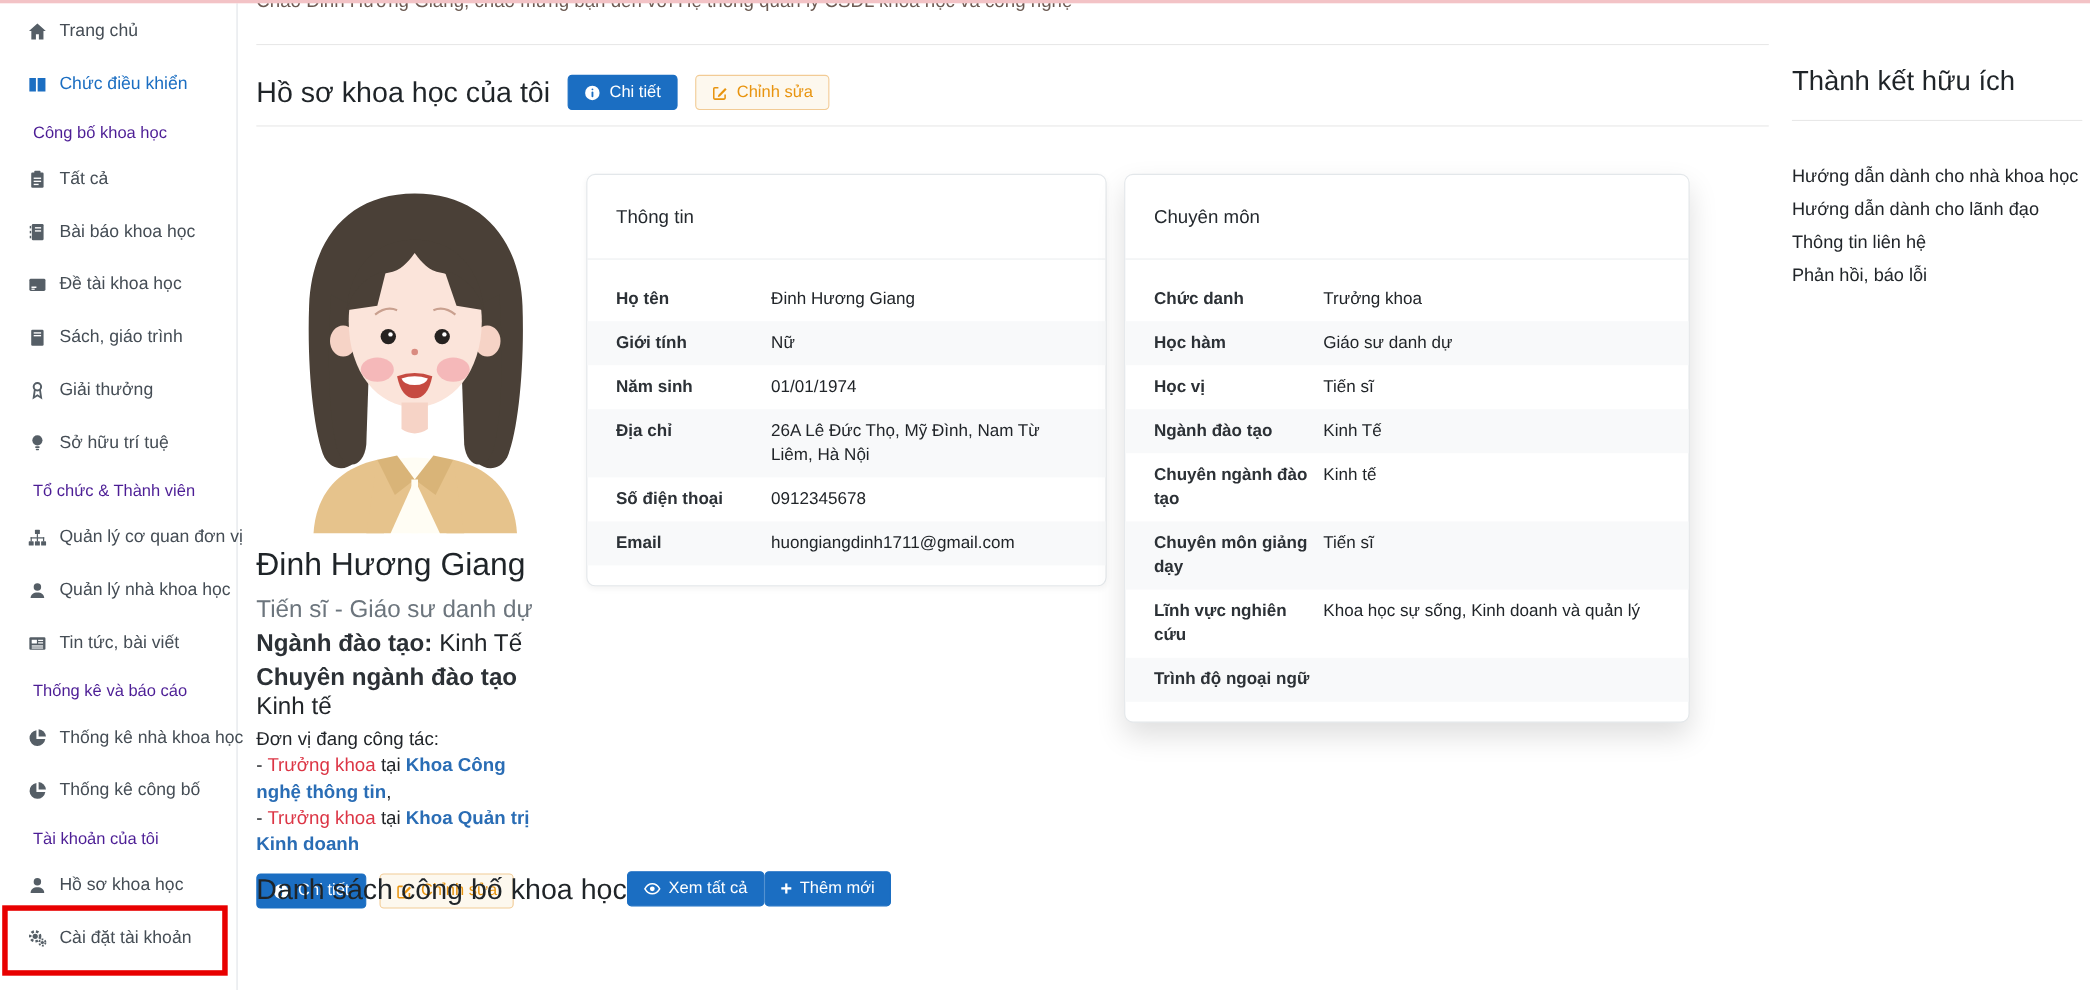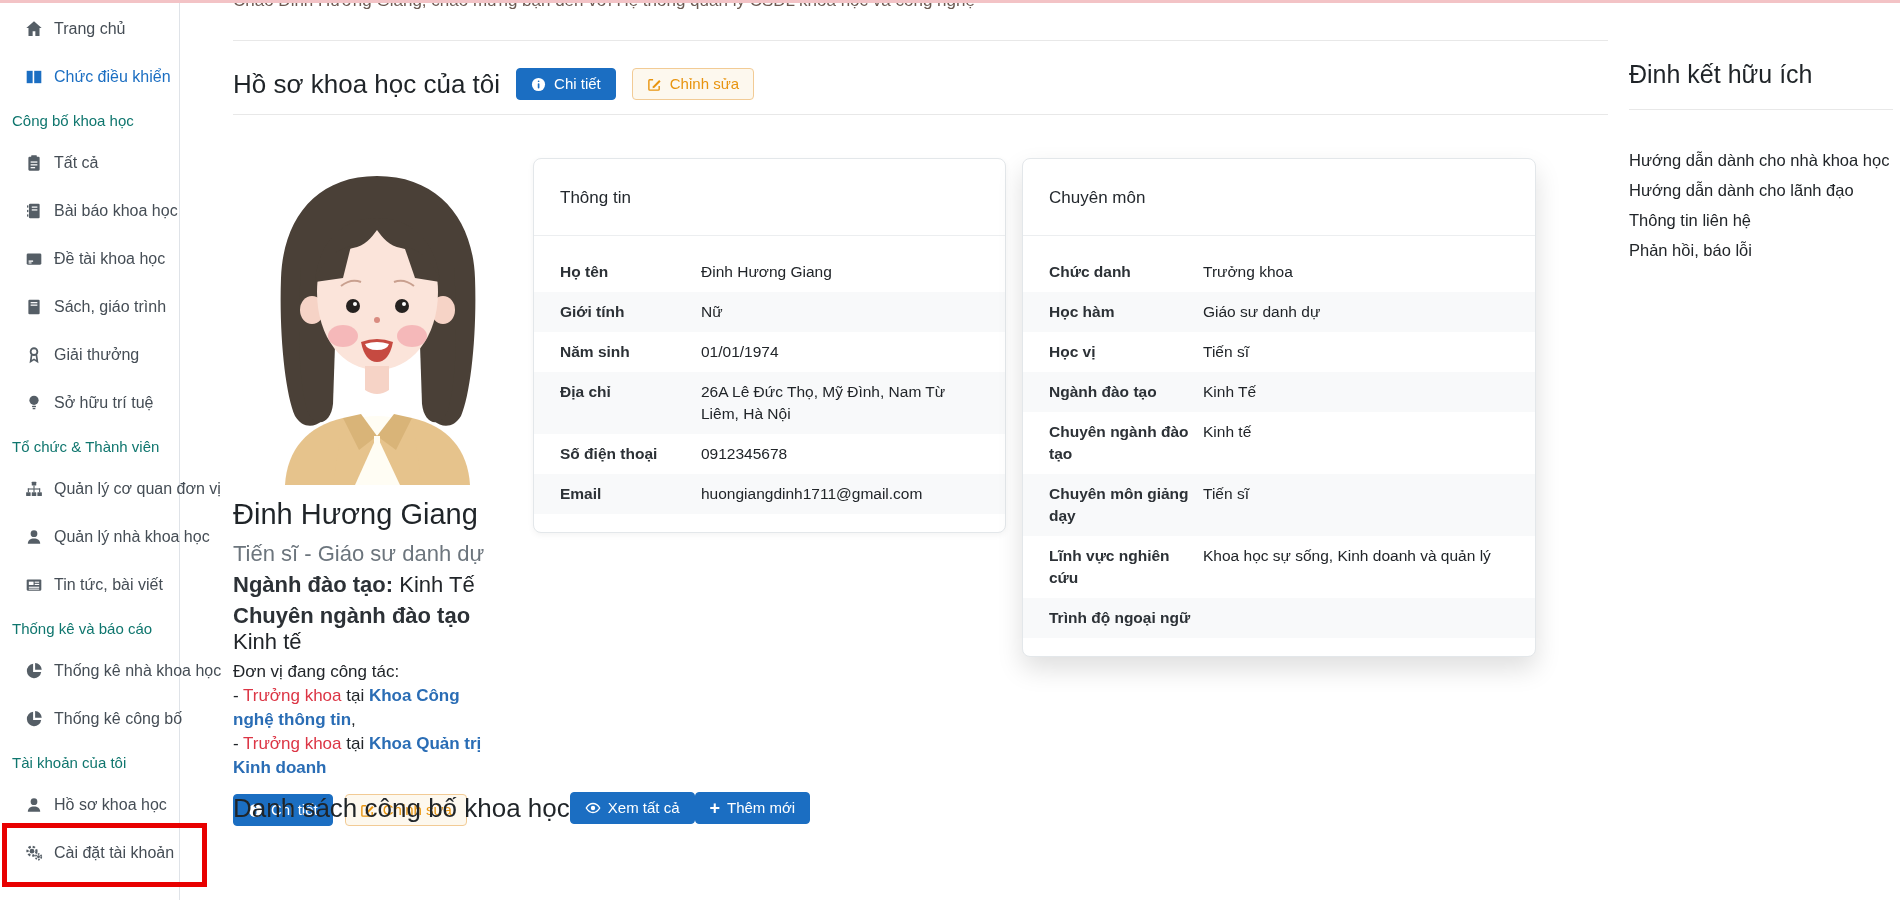--- a/index.html
+++ b/index.html
@@ -5,33 +5,33 @@
   * { margin:0; padding:0; box-sizing:border-box; }
   html,body { width:1900px; height:900px; }
   body {
     font-family:"Liberation Sans","DejaVu Sans",sans-serif;
     background:#ffffff; color:#212529; position:relative; overflow:hidden;
   }
   .topline { position:absolute; top:0; left:0; width:1900px; height:3px; background:#f3c3c6; z-index:30; }
 
   
   .sidebar {
-    position:absolute; top:3px; left:0; bottom:0; width:180px;
+    position:absolute; top:3px; left:0; bottom:0; width:216px;
     background:#fff; border-right:1px solid #dfe3e8; padding-top:2px; z-index:5;
   }
   .nav-item {
     height:48px; display:flex; align-items:center; gap:11px;
     padding-left:25px; font-size:16px; color:#454d55; cursor:pointer; white-space:nowrap;
   }
   .nav-item .ico { width:18px; height:18px; flex:0 0 18px; color:#555e66; display:flex; align-items:center; justify-content:center; }
   .nav-item.active { color:#1b6ec2; }
   .nav-item.active .ico { color:#1b6ec2; }
   .nav-section {
-    height:38px; display:flex; align-items:center; padding-left:12px;
-    font-size:15px; color:#0f766e; white-space:nowrap;
+    height:38px; display:flex; align-items:center; padding-left:30px;
+    font-size:15px; color:#4c1d95; white-space:nowrap;
   }
   .annotation-box {
     position:absolute; left:2px; top:820px; width:205px; height:64px;
     border:5px solid #e80000; z-index:40; pointer-events:none;
   }
 
   
   .content { position:absolute; left:217px; top:0; right:0; bottom:0; overflow:hidden; }
   .greeting { position:absolute; left:16px; top:-9px; font-size:17px; color:#6b5a52; white-space:nowrap; }
   .rule { position:absolute; height:1px; background:#e8e8e8; }
@@ -447,21 +447,21 @@
           <div class="cvalue">Khoa học sự sống, Kinh doanh và quản lý</div>
         </div>
       <div class="crow">
           <div class="clabel">Trình độ ngoại ngữ</div>
           <div class="cvalue"></div>
         </div>
     </div>
   </div>
 
   <div class="right-panel">
-    <h2 class="panel-title">Đinh kết hữu ích</h2>
+    <h2 class="panel-title">Thành kết hữu ích</h2>
     <div class="panel-rule"></div>
     <div class="useful-links">
       <div class="useful-link">Hướng dẫn dành cho nhà khoa học</div>
       <div class="useful-link">Hướng dẫn dành cho lãnh đạo</div>
       <div class="useful-link">Thông tin liên hệ</div>
       <div class="useful-link">Phản hồi, báo lỗi</div>
     </div>
   </div>
 
   <div class="pubs-row">

